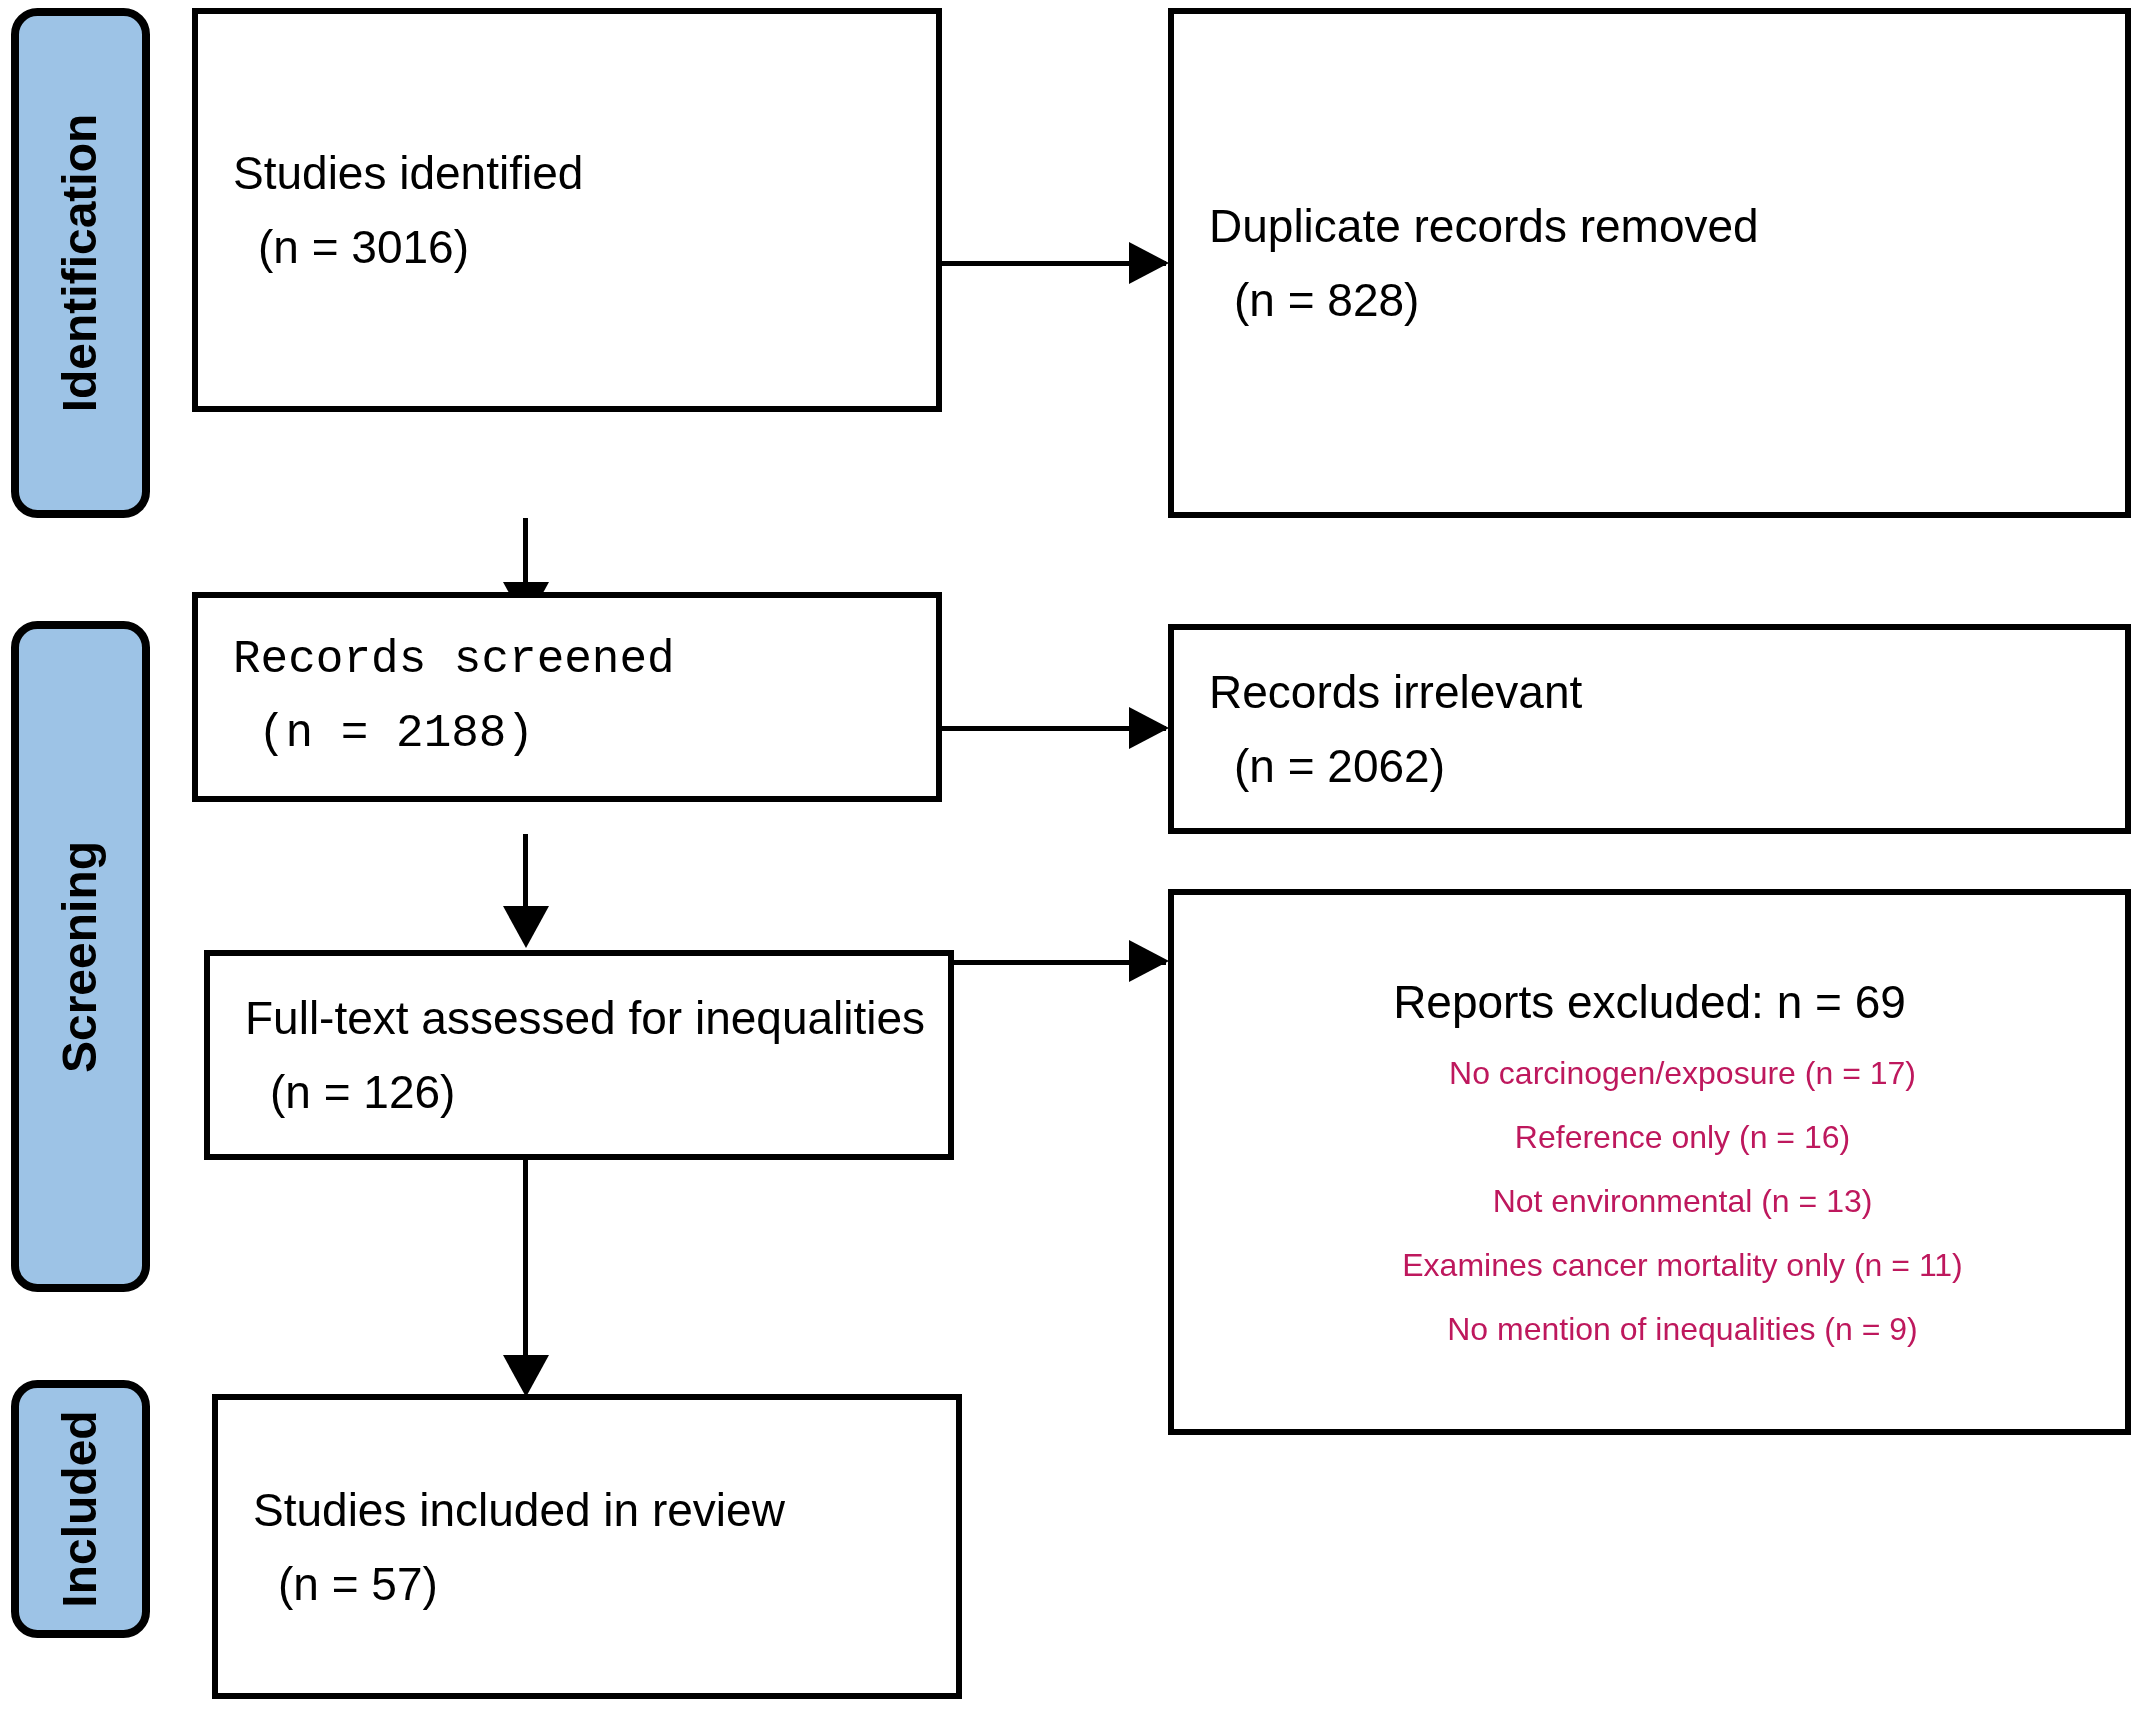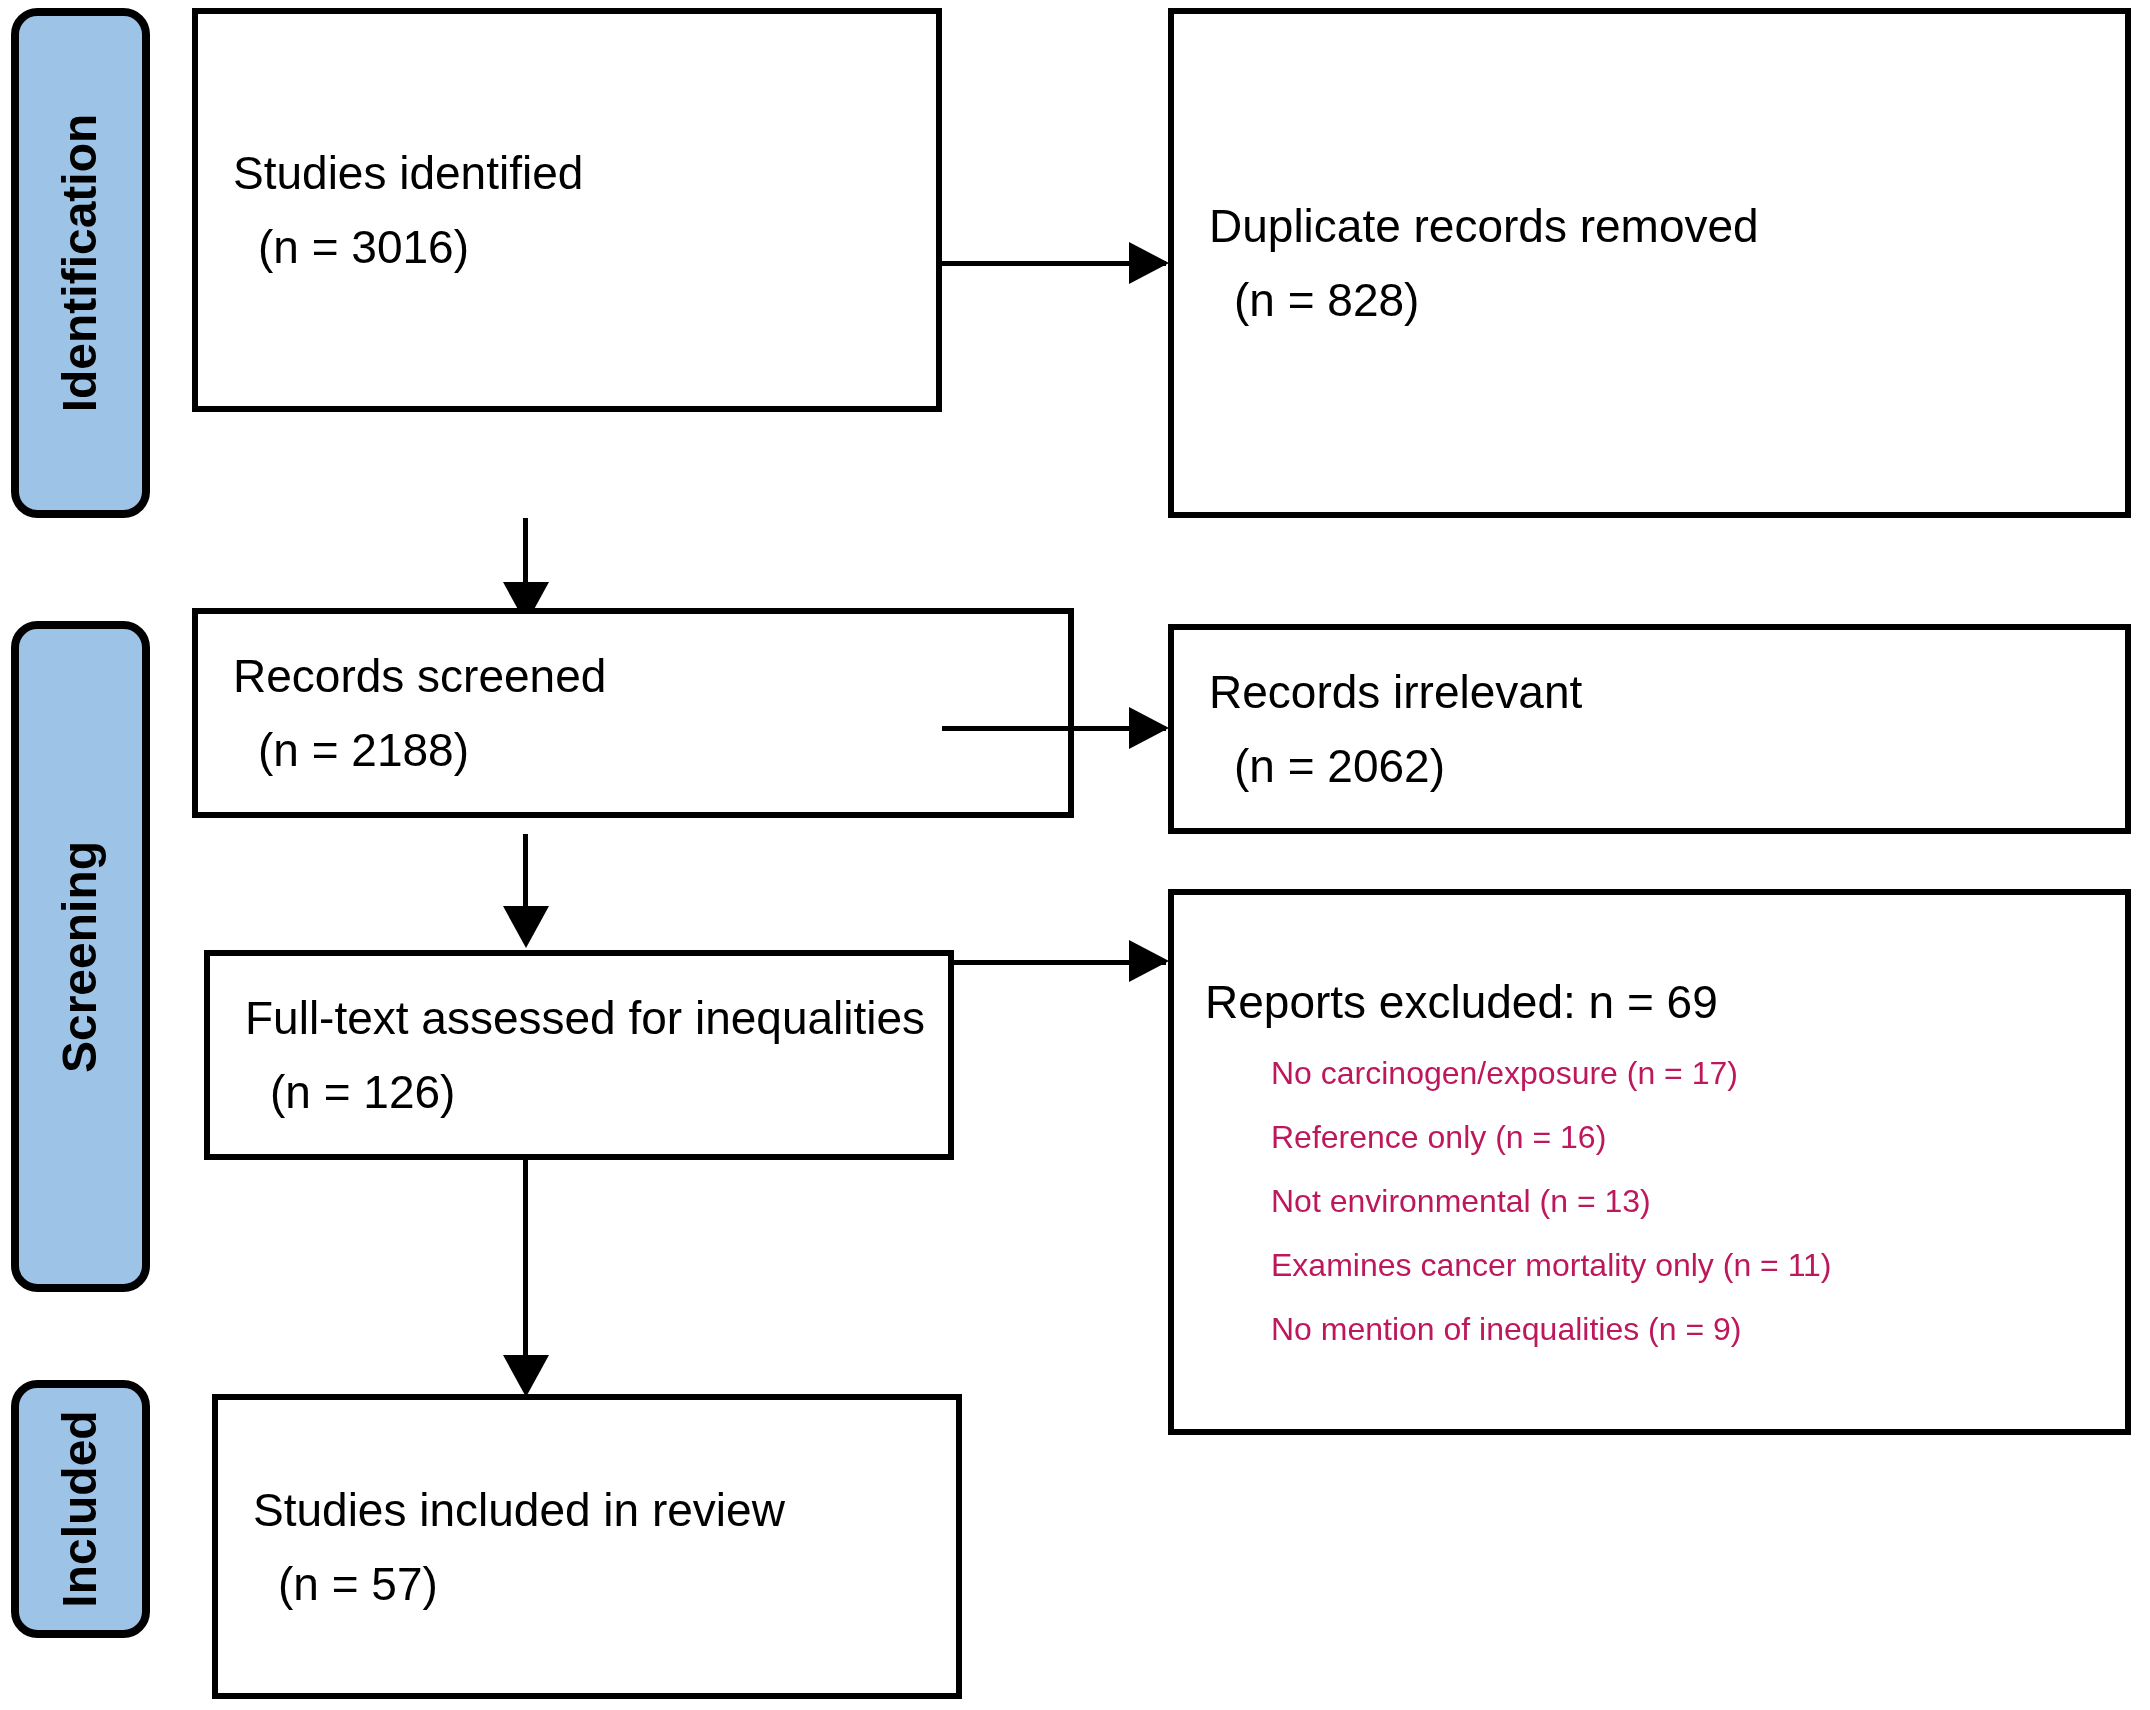--- a/index.html
+++ b/index.html
@@ -149,21 +149,21 @@
   <div class="flow-box" style="left:1168px; top:8.4px; width:963px; height:510px;">
     <div class="box-inner">
       <div class="box-line">Duplicate records removed</div>
       <div class="box-line count">(n = 828)</div>
     </div>
   </div>
 
   <div class="v-line" style="left:523px; top:518px; height:67px;"></div>
   <div class="arrow-down" style="left:503px; top:582px;"></div>
 
-  <div class="flow-box" style="left:192px; top:608px; width:882px; height:210px;">
+  <div class="flow-box" style="left:192px; top:592px; width:750px; height:210px;font-family:Liberation Mono, monospace;">
     <div class="box-inner">
       <div class="box-line">Records screened</div>
       <div class="box-line count">(n = 2188)</div>
     </div>
   </div>
 
   <div class="h-line" style="left:942px; top:726px; width:224px;"></div>
   <div class="arrow-right" style="left:1129px; top:707px;"></div>
 
   <div class="flow-box" style="left:1168px; top:624px; width:963px; height:210px;">
@@ -179,21 +179,21 @@
   <div class="flow-box" style="left:204px; top:950px; width:750px; height:210px;">
     <div class="box-inner">
       <div class="box-line">Full-text assessed for inequalities</div>
       <div class="box-line count">(n = 126)</div>
     </div>
   </div>
 
   <div class="h-line" style="left:954px; top:960px; width:212px;"></div>
   <div class="arrow-right" style="left:1129px; top:940px;"></div>
 
-  <div class="flow-box" style="left:1168px; top:889px; width:963px; height:546px;">
+  <div class="flow-box" style="left:1168px; top:889px; width:963px; height:546px;text-align:center;">
     <div class="excl-inner">
       <div class="excl-head">Reports excluded: n = 69</div>
       <div class="excl-item">No carcinogen/exposure (n = 17)</div>
       <div class="excl-item">Reference only (n = 16)</div>
       <div class="excl-item">Not environmental (n = 13)</div>
       <div class="excl-item">Examines cancer mortality only (n = 11)</div>
       <div class="excl-item">No mention of inequalities (n = 9)</div>
     </div>
   </div>
 

